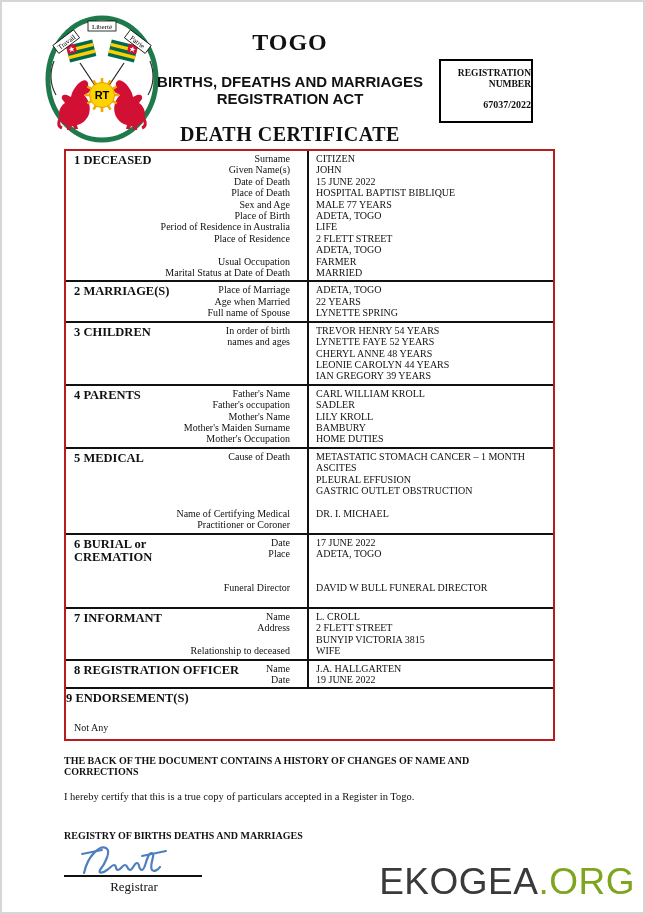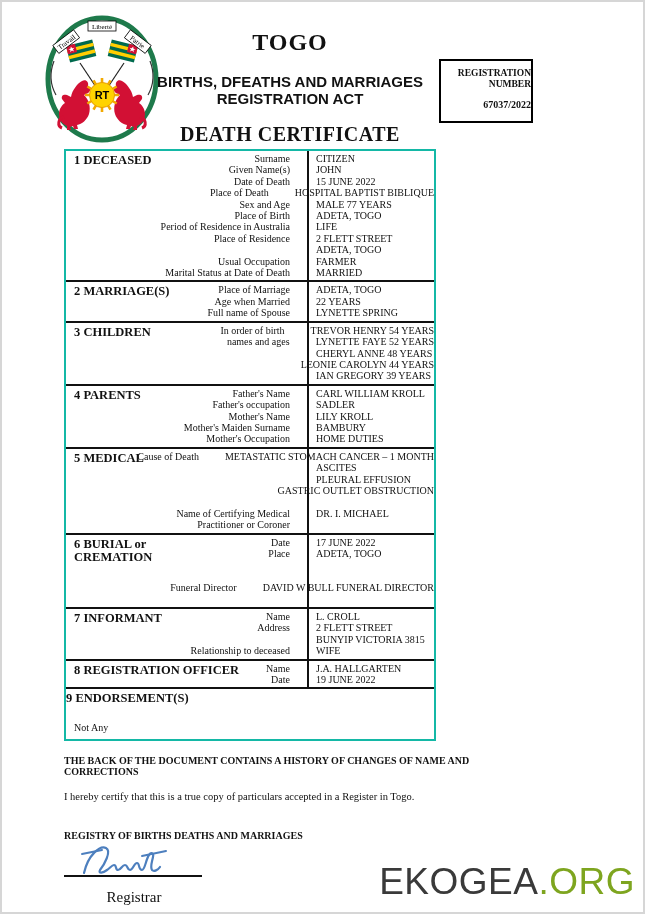--- a/index.html
+++ b/index.html
@@ -24,43 +24,43 @@
   .reg-box {
     position:absolute; left:437px; top:57px; width:94px; height:64px;
     border:2px solid #000; box-sizing:border-box;
     text-align:right; font-weight:bold; font-size:9.5px; line-height:11px;
     padding-top:7px;
   }
   .reg-num { margin-top:9px; font-size:10px; }
   
   .doc-table {
     position:relative;
-    margin-left:62px; width:372px;
-    border:2px solid #14b8a6; box-sizing:border-box;
+    margin-left:62px; width:491px;
+    border:2px solid #b91c1c; box-sizing:border-box;
   }
   .col-divider { position:absolute; left:241px; top:0; width:2px; background:#111; }
   .section { position:relative; padding:2px 0; border-top:2px solid #111; }
   .section:first-child { border-top:none; }
   .sec-title { position:absolute; left:8px; top:3px; font-weight:bold; font-size:12.5px; line-height:13px; max-width:170px; }
   .row { display:flex; min-height:11.4px; line-height:11.4px; font-size:10px; }
   .lbl { width:241px; text-align:right; padding-right:17px; box-sizing:border-box; white-space:nowrap; }
   .val { flex:1; padding-left:9px; white-space:nowrap; }
   .section.full { padding:3px 0 5px; }
   .section.full .sec-title { position:static; }
   .endorse-note { margin:17px 0 0 8px; font-size:10px; line-height:11.4px; }
   
   .footer { margin:14px 114px 0 62px; width:469px; }
   .back-note { margin:0; font-size:10px; font-weight:bold; }
   .certify { margin:14px 0 0; font-size:10.5px; }
   .registry-row { margin-top:14px; display:flex; justify-content:space-between; align-items:flex-start;flex-direction:column; }
   .registry { font-weight:bold; font-size:10px; margin-top:14px; }
   .sig-block { width:140px; text-align:center; }
   .sig-svg { display:block; margin:0 auto -6px; }
   .sig-line { border-top:2px solid #111; width:138px; }
-  .sig-caption { font-size:15px; margin-top:12px;text-align:center; }
+  .sig-caption { font-size:13px; margin-top:2px;text-align:center; }
   
   .watermark {
     position:absolute; right:8px; bottom:9px;
     font-family:"Liberation Sans", sans-serif;
     font-size:37px; color:#3a3a3a; letter-spacing:0.5px;
   }
   .watermark .org { color:#7ea51f; }
 </style>
 </head>
 <body>

